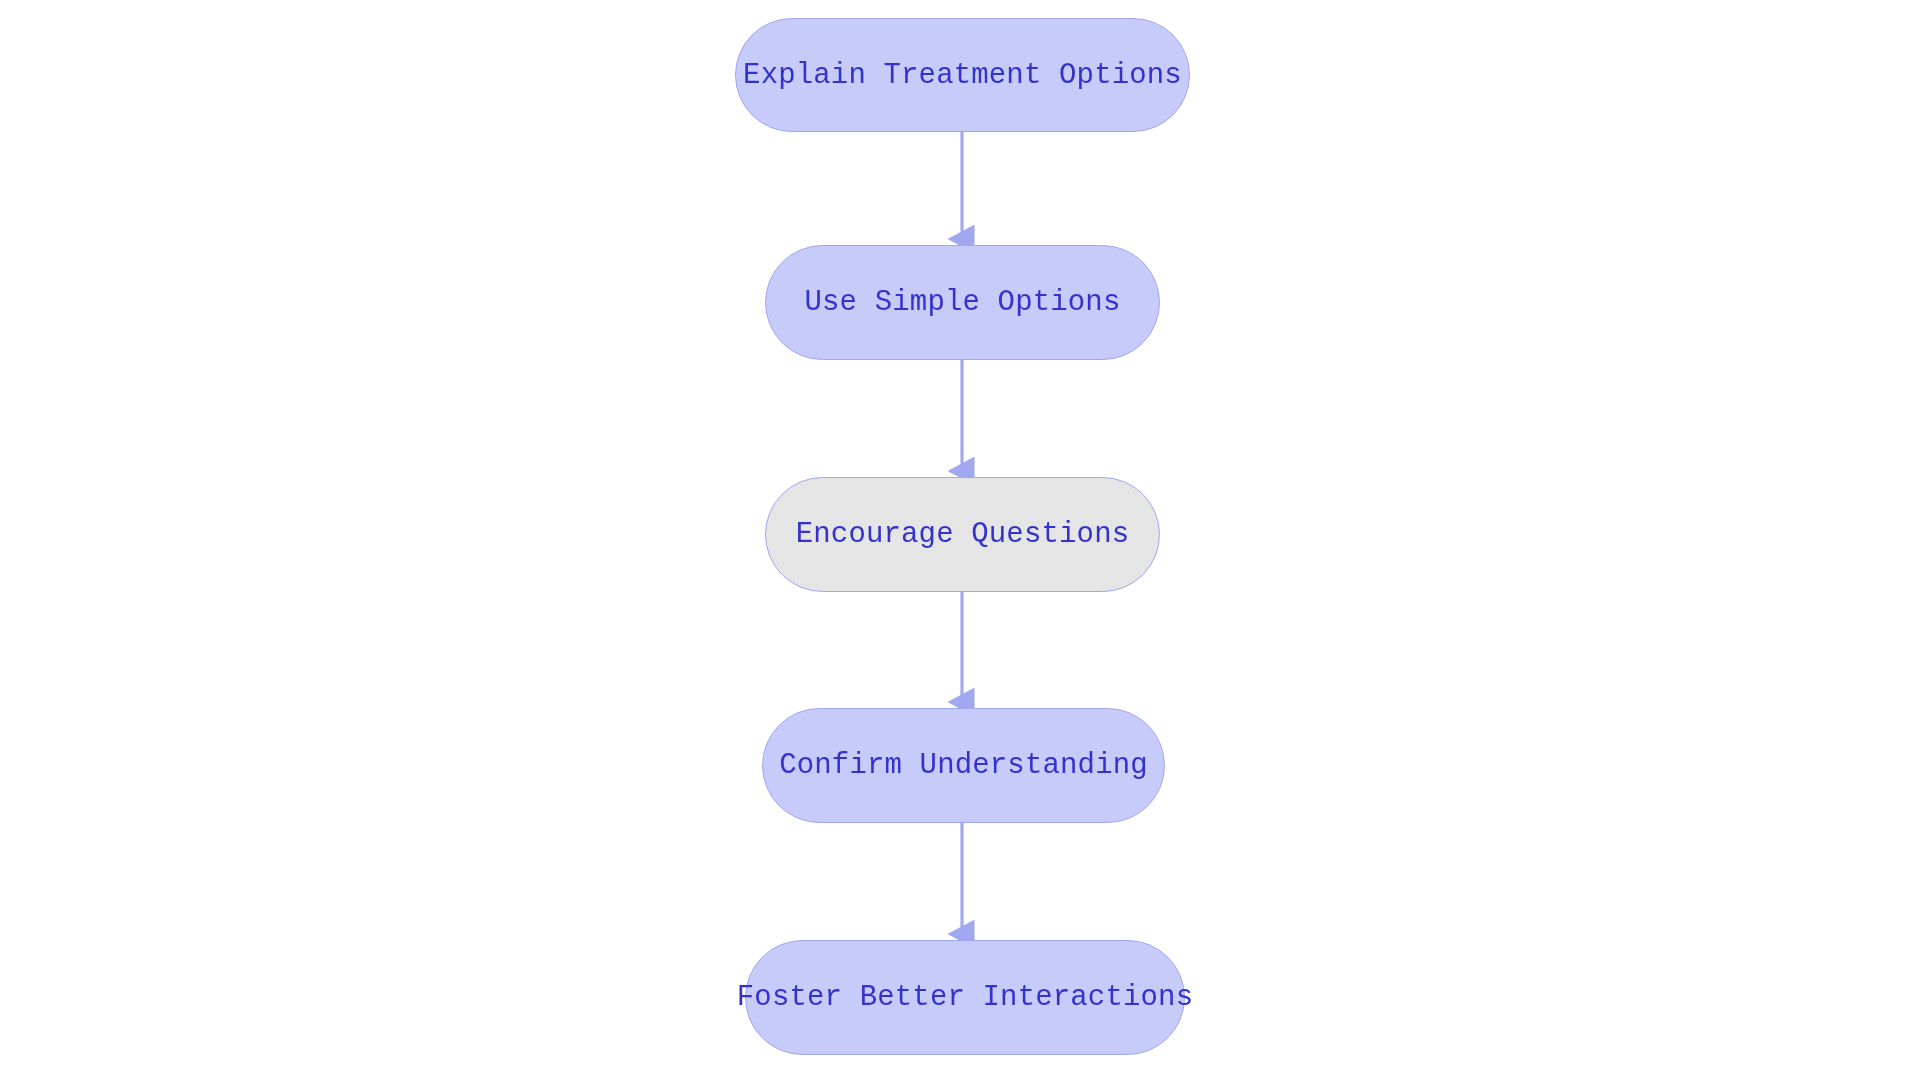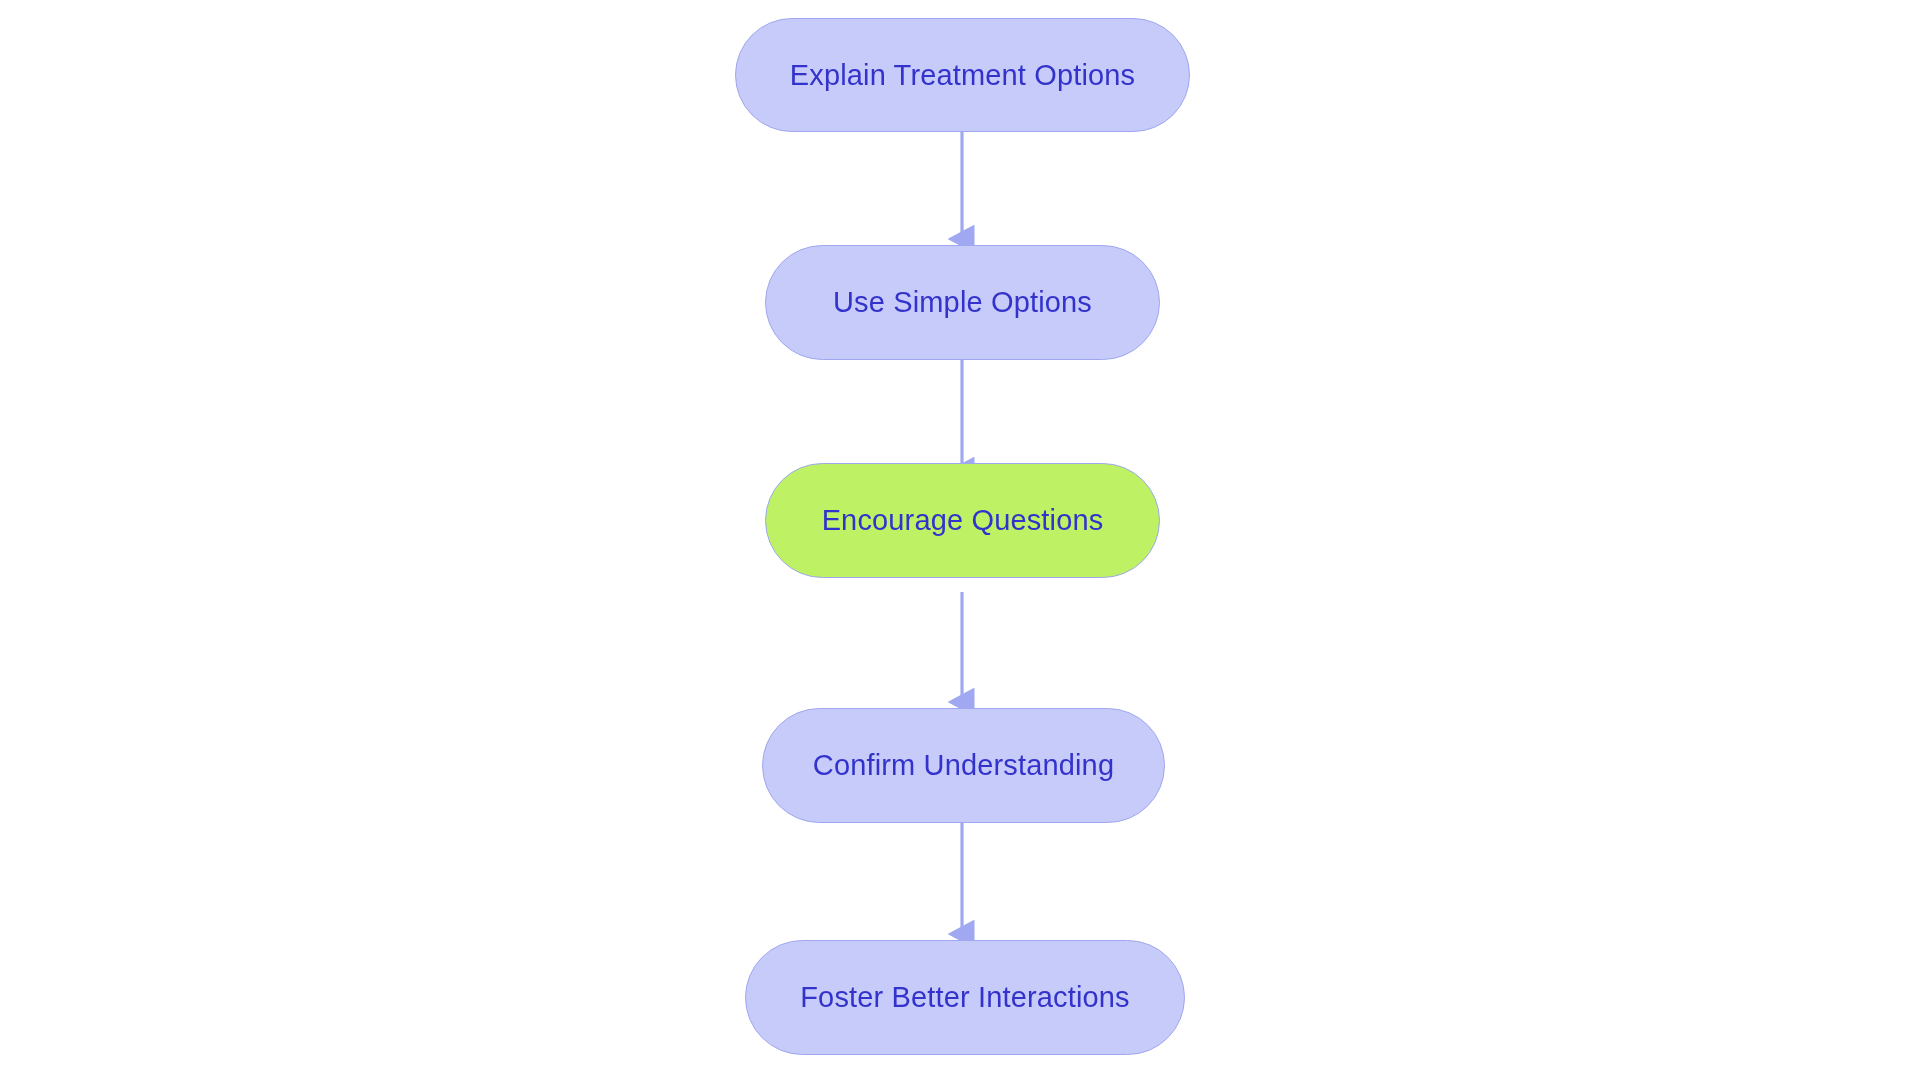--- a/index.html
+++ b/index.html
@@ -13,20 +13,21 @@
     height: 1083px;
     overflow: hidden;
     font-family: "Liberation Sans", "DejaVu Sans", sans-serif;
   }
 
   #flowchart-canvas {
     position: relative;
     width: 1684px;
     height: 1083px;
     background: #ffffff;
+    font-family: Liberation Mono, monospace;
   }
 
   .flow-node {
     position: absolute;
     box-sizing: border-box;
     display: flex;
     align-items: center;
     justify-content: center;
     background: #c7cbfa;
     border: 1.6px solid #9fa8ee;
@@ -76,21 +77,21 @@
   </svg>
 
   <div class="flow-node" id="node-n1" style="left: 735px; top: 18px; width: 455px; height: 114px; background: rgb(199, 203, 250); border-color: rgb(159, 168, 238); color: rgb(51, 51, 204);">
     <span class="node-label">Explain Treatment Options</span>
   </div>
 
   <div class="flow-node" id="node-n2" style="left: 765px; top: 245px; width: 395px; height: 115px; background: rgb(199, 203, 250); border-color: rgb(159, 168, 238); color: rgb(51, 51, 204);">
     <span class="node-label">Use Simple Options</span>
   </div>
 
-  <div class="flow-node" id="node-n3" style="left: 765px; top: 463px; width: 395px; height: 115px; background: #bef264; border-color: rgb(159, 168, 238); color: rgb(51, 51, 204);">
+  <div class="flow-node" id="node-n3" style="left: 765px; top: 477px; width: 395px; height: 115px; background: #e5e5e5; border-color: rgb(159, 168, 238); color: rgb(51, 51, 204);">
     <span class="node-label">Encourage Questions</span>
   </div>
 
   <div class="flow-node" id="node-n4" style="left: 762px; top: 708px; width: 403px; height: 115px; background: rgb(199, 203, 250); border-color: rgb(159, 168, 238); color: rgb(51, 51, 204);">
     <span class="node-label">Confirm Understanding</span>
   </div>
 
   <div class="flow-node" id="node-n5" style="left: 745px; top: 940px; width: 440px; height: 115px; background: rgb(199, 203, 250); border-color: rgb(159, 168, 238); color: rgb(51, 51, 204);">
     <span class="node-label">Foster Better Interactions</span>
   </div>

